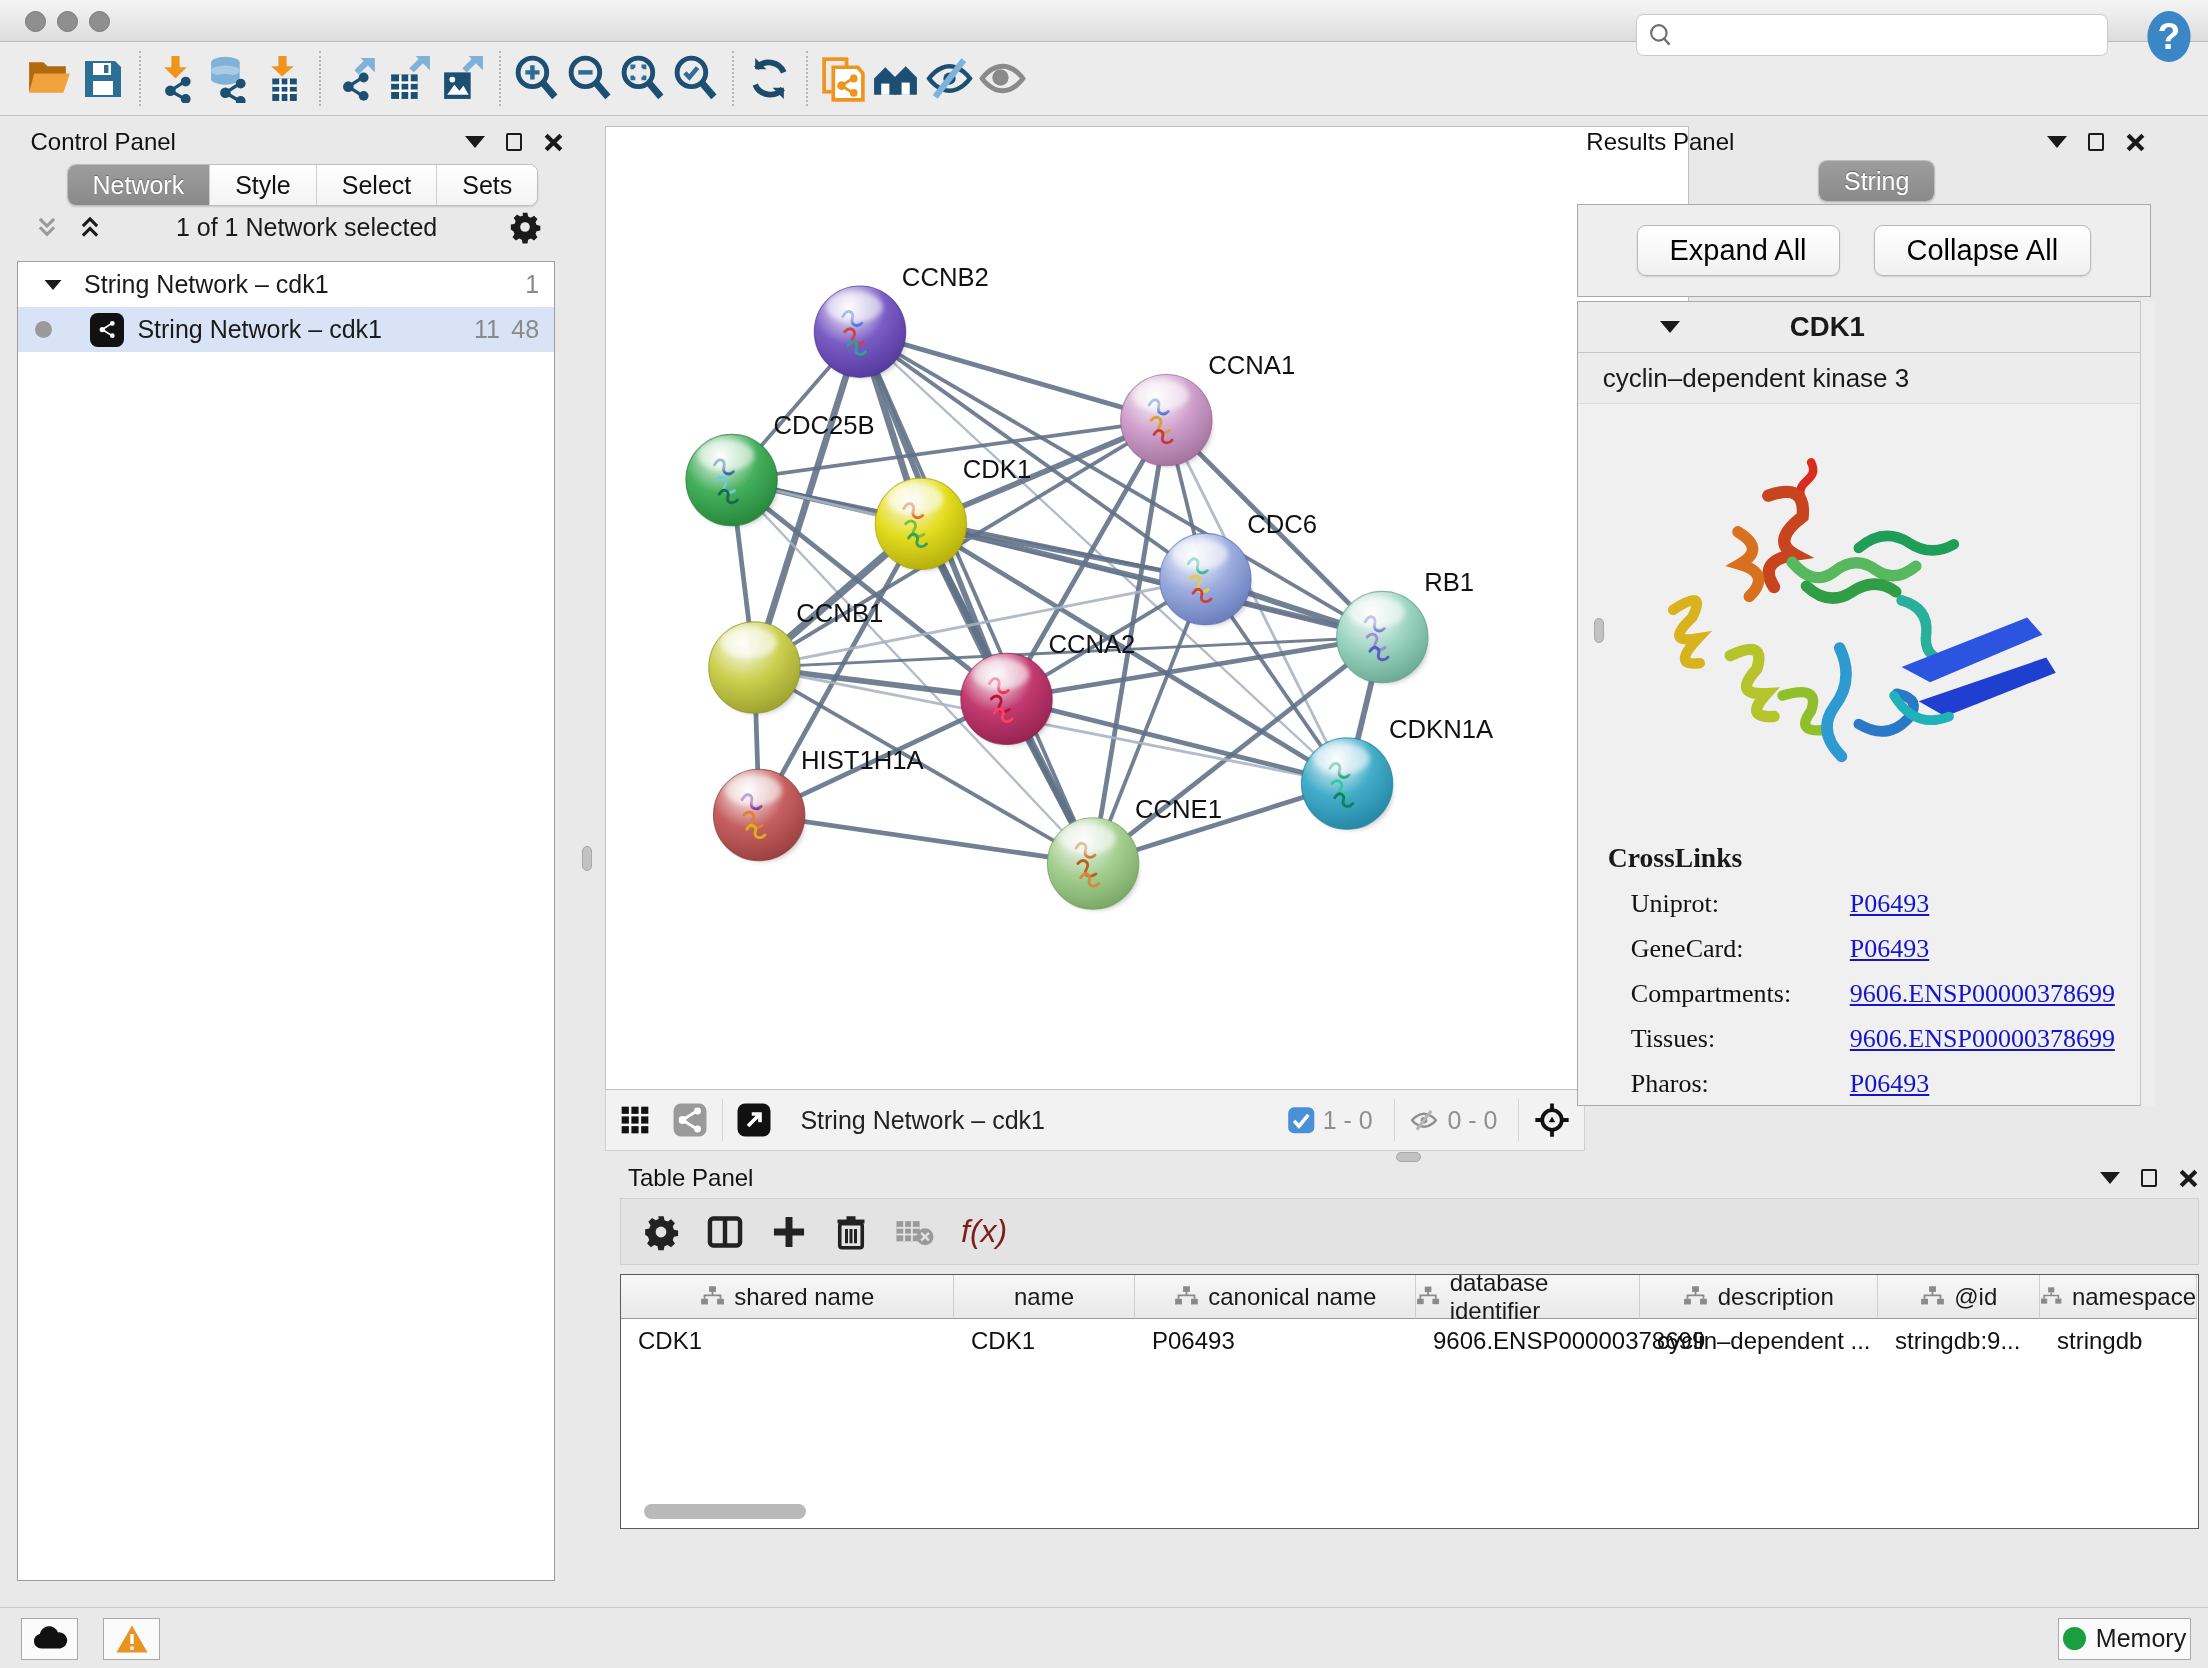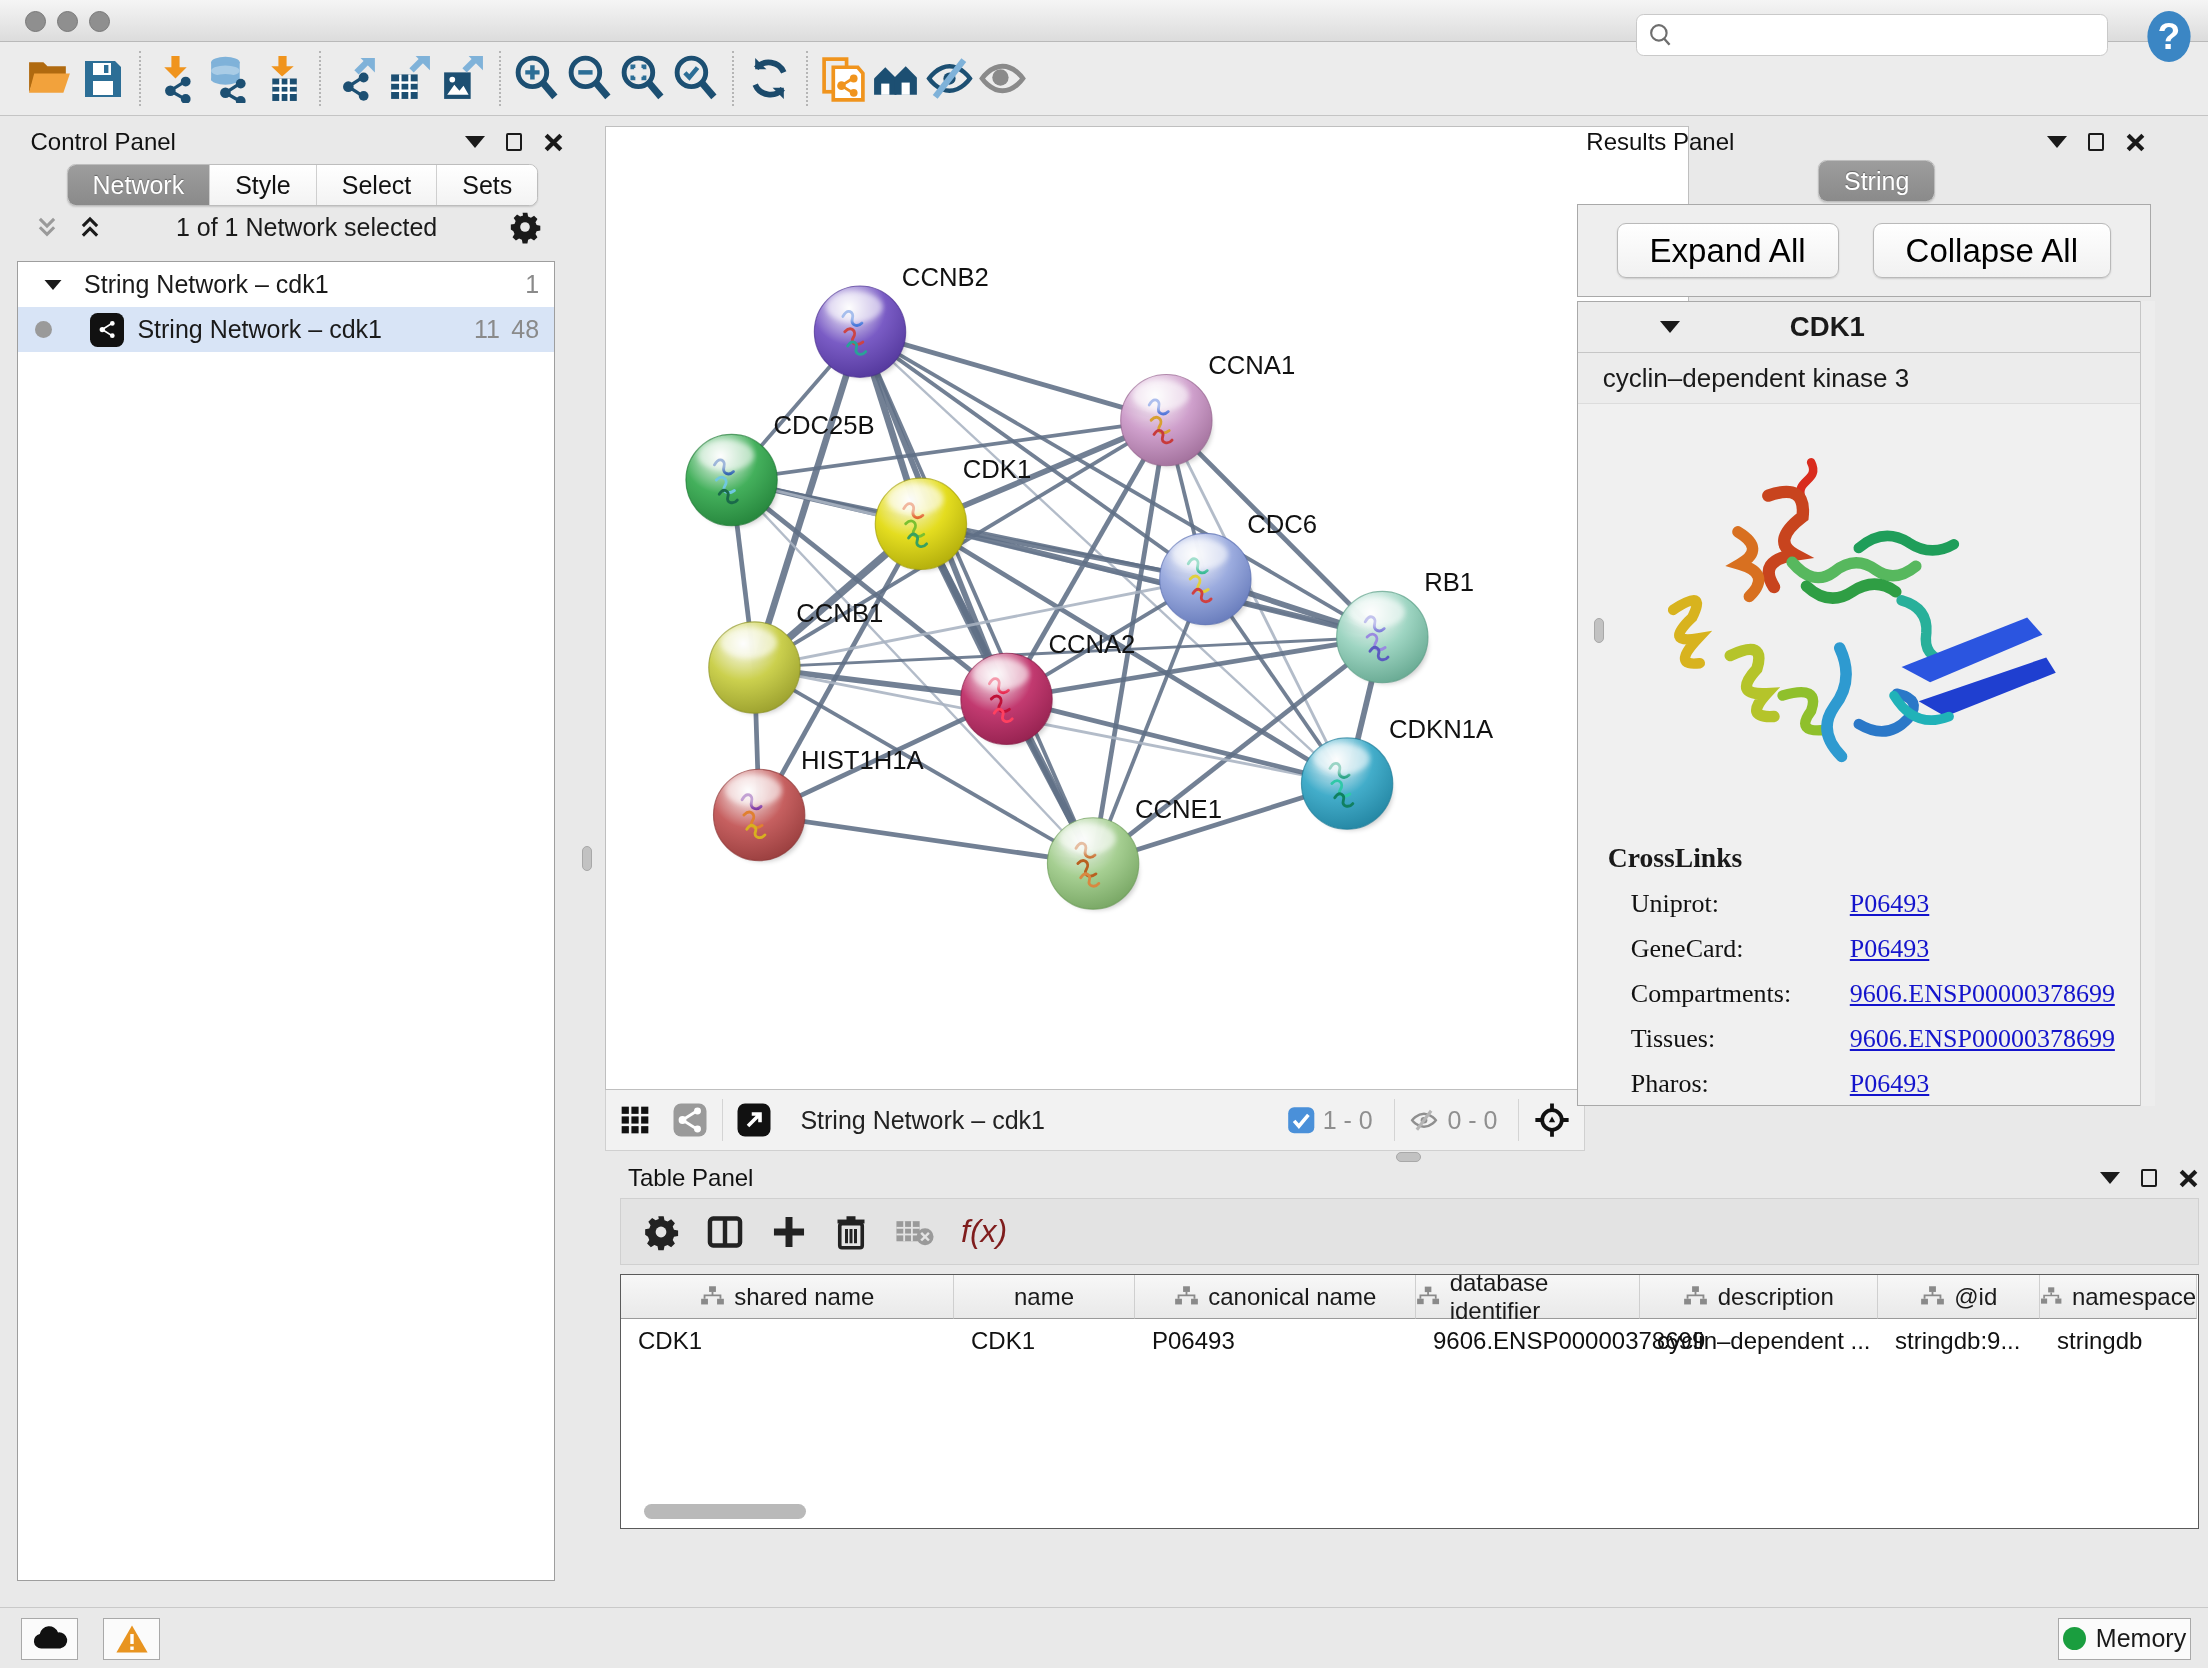--- a/index.html
+++ b/index.html
@@ -68,21 +68,21 @@
     background:#f2f2f2; border:1px solid #d0d0d0; border-top:none;
     display:flex; align-items:center; }
   .ntsep { width:0; height:42px; border-left:1.9px solid #d4d4d4; margin:0 13.3px; }
   #net-title { font-size:25px; color:#222; margin-left:28.5px; }
   .ntcount { font-size:25px; color:#8f8f8f; margin:0 7.6px; }
   
   #results-panel { position:absolute; left:1573px; top:122px; width:582px; height:1041px; }
   #rp-tab { position:absolute; left:245px; top:38px; }
   #rp-box1 { position:absolute; left:3.8px; top:82px; width:574px; height:93px;
     border:1.9px solid #a9a9a9; background:#eee; display:flex; align-items:center; justify-content:center; gap:34px; }
-  .rp-btn { font-size:33px; background:linear-gradient(#ffffff,#f1f1f1); border:1px solid #b9b9b9;
+  .rp-btn { font-size:29px; background:linear-gradient(#ffffff,#f1f1f1); border:1px solid #b9b9b9;
     border-radius:9px; padding:7.6px 32px; box-shadow:0 1px 1.9px rgba(0,0,0,.15); }
   #rp-box2 { position:absolute; left:3.8px; top:179px; width:574px; height:805px;
     border:1.9px solid #a9a9a9; background:#f0f0f0; }
   #rp-entry-header { height:51px; border-bottom:1.9px solid #c6c6c6; background:#ececec;
     display:flex; align-items:center; }
   #rp-entry-name { font-size:27.6px; font-weight:bold; margin-left:57px; }
   #rp-desc { height:51px; display:flex; align-items:center; font-size:26px; padding-left:25px;
     border-bottom:1px solid #dcdcdc; background:#ececec; }
   #rp-scroll { position:absolute; right:0; top:179px; width:15px; height:805px;
     background:#ededed; border-left:1px solid #c6c6c6; }

